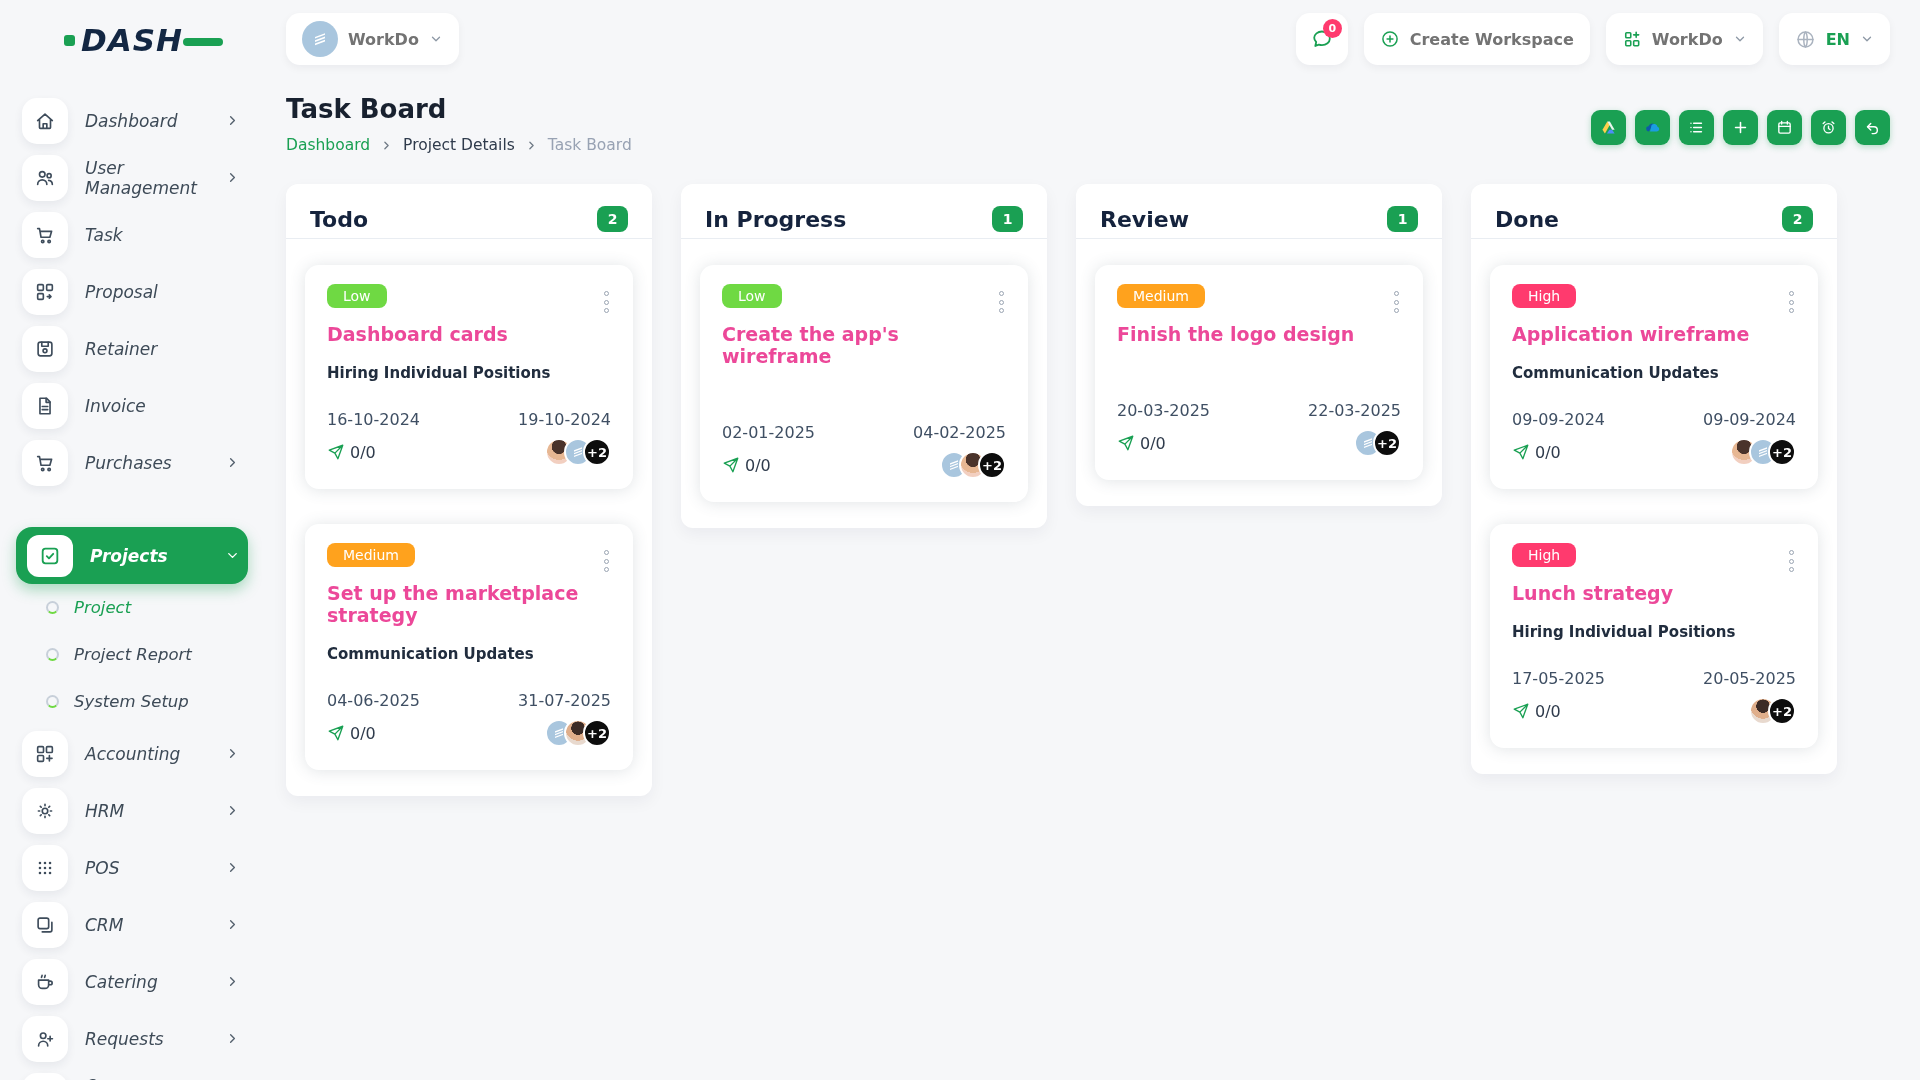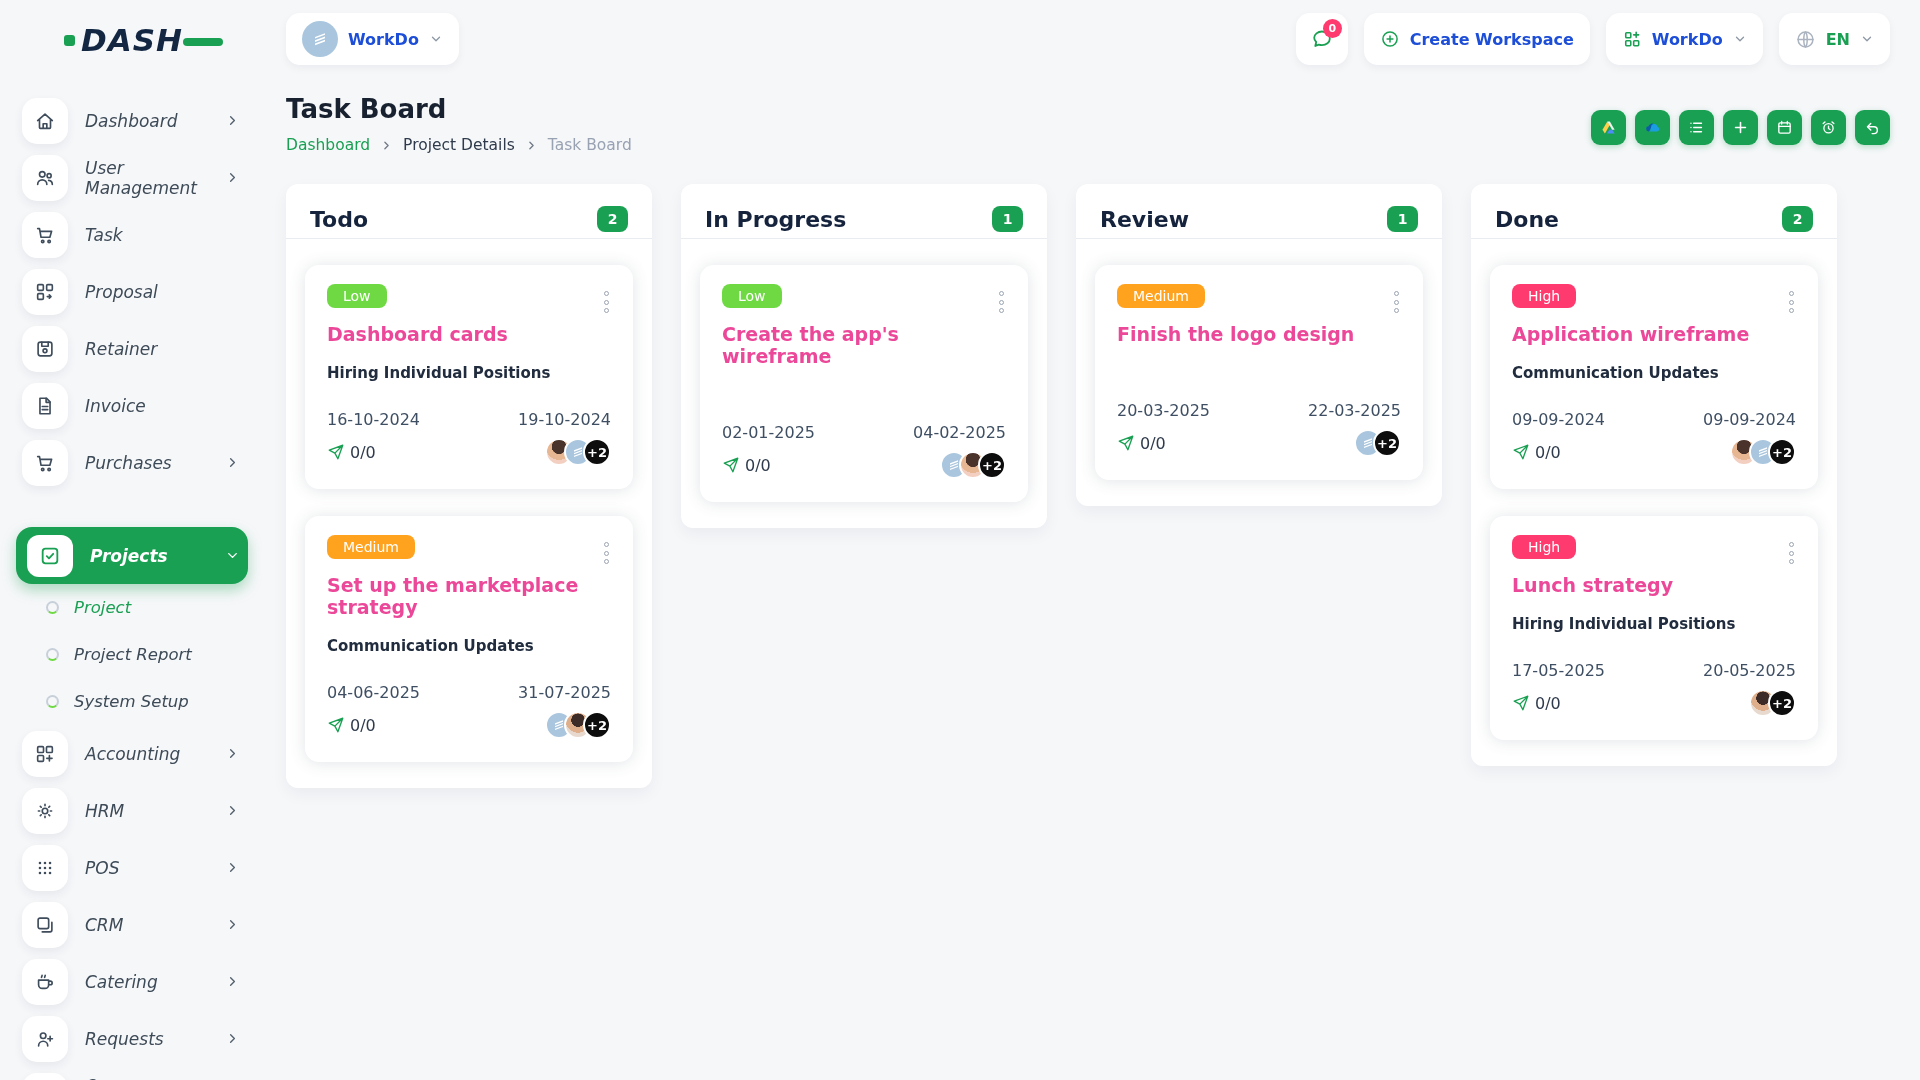--- a/index.html
+++ b/index.html
@@ -42,21 +42,21 @@
   .s-sub{height:47px;display:flex;align-items:center;gap:15px;padding-left:30px;cursor:pointer;}
   .ring{width:13px;height:13px;border-radius:50%;border:2.5px solid #c7cfd9;border-bottom-color:var(--lime);flex:0 0 13px;}
   .s-sub-label{font-size:16.5px;font-weight:500;color:var(--slate);}
   .s-sub.active .s-sub-label{color:var(--green);}
 
   
   main{flex:1;padding:0 30px 0 24px;}
   .topbar{height:62px;margin-top:8px;display:flex;align-items:center;justify-content:space-between;}
   .chip{height:52px;border-radius:14px;background:#fff;display:flex;align-items:center;gap:10px;
         padding:0 16px;box-shadow:0 3px 8px rgba(16,24,40,.05);cursor:pointer;}
-  .chip .lbl{font-size:16px;font-weight:600;color:#1d4ed8;}
+  .chip .lbl{font-size:16px;font-weight:600;color:#737373;}
   .ws-avatar{width:36px;height:36px;border-radius:50%;background:#a9c6de;display:grid;place-items:center;}
   .tb-right{display:flex;align-items:center;gap:16px;}
   .icon-btn{width:52px;height:52px;border-radius:14px;background:#fff;box-shadow:0 3px 8px rgba(16,24,40,.05);
         display:grid;place-items:center;position:relative;cursor:pointer;}
   .msg-badge{position:absolute;top:6px;right:6px;min-width:19px;height:19px;border-radius:50%;
         background:var(--pink);color:#fff;font-size:11px;font-weight:700;display:grid;place-items:center;}
   .chev{color:#8d98a5;}
 
   
   .page-head{display:flex;justify-content:space-between;margin-top:24px;}
@@ -71,21 +71,21 @@
 
   
   .board{display:flex;gap:29px;margin-top:30px;align-items:flex-start;}
   .col{width:366px;flex:0 0 366px;background:#fff;border-radius:12px;padding-bottom:20px;
        box-shadow:0 6px 16px rgba(13,27,62,.05);}
   .col-head{display:flex;align-items:center;justify-content:space-between;padding:22px 24px 6px;
        border-bottom:1px solid #e9edf2;}
   .col-title{font-size:22px;font-weight:700;color:var(--ink);}
   .count{min-width:31px;height:26px;border-radius:8px;background:var(--green);color:#fff;
        font-size:14px;font-weight:600;display:grid;place-items:center;padding:0 9px;}
-  .cards{padding:26px 19px 6px;display:flex;flex-direction:column;gap:27px;}
+  .cards{padding:26px 19px 6px;display:flex;flex-direction:column;gap:35px;}
   .card{background:#fff;border-radius:14px;box-shadow:0 1px 16px rgba(66,84,102,.16);
        padding:19px 22px 22px;position:relative;cursor:grab;}
   .pill{display:inline-block;padding:4px 16px;border-radius:8px;color:#fff;font-size:14px;}
   .pill.low{background:var(--lime);}
   .pill.medium{background:var(--orange);}
   .pill.high{background:var(--pink);}
   .kebab{position:absolute;top:24px;right:22px;display:flex;flex-direction:column;gap:3.5px;cursor:pointer;padding:2px;}
   .kebab i{width:5px;height:5px;border:1.6px solid #9aa4b2;border-radius:50%;}
   .card-title{font-size:19px;font-weight:700;color:#ec4899;margin:15px 0 0;}
   .card-sub{font-size:15px;font-weight:700;color:#212d3e;margin:19px 0 0;min-height:20px;}

